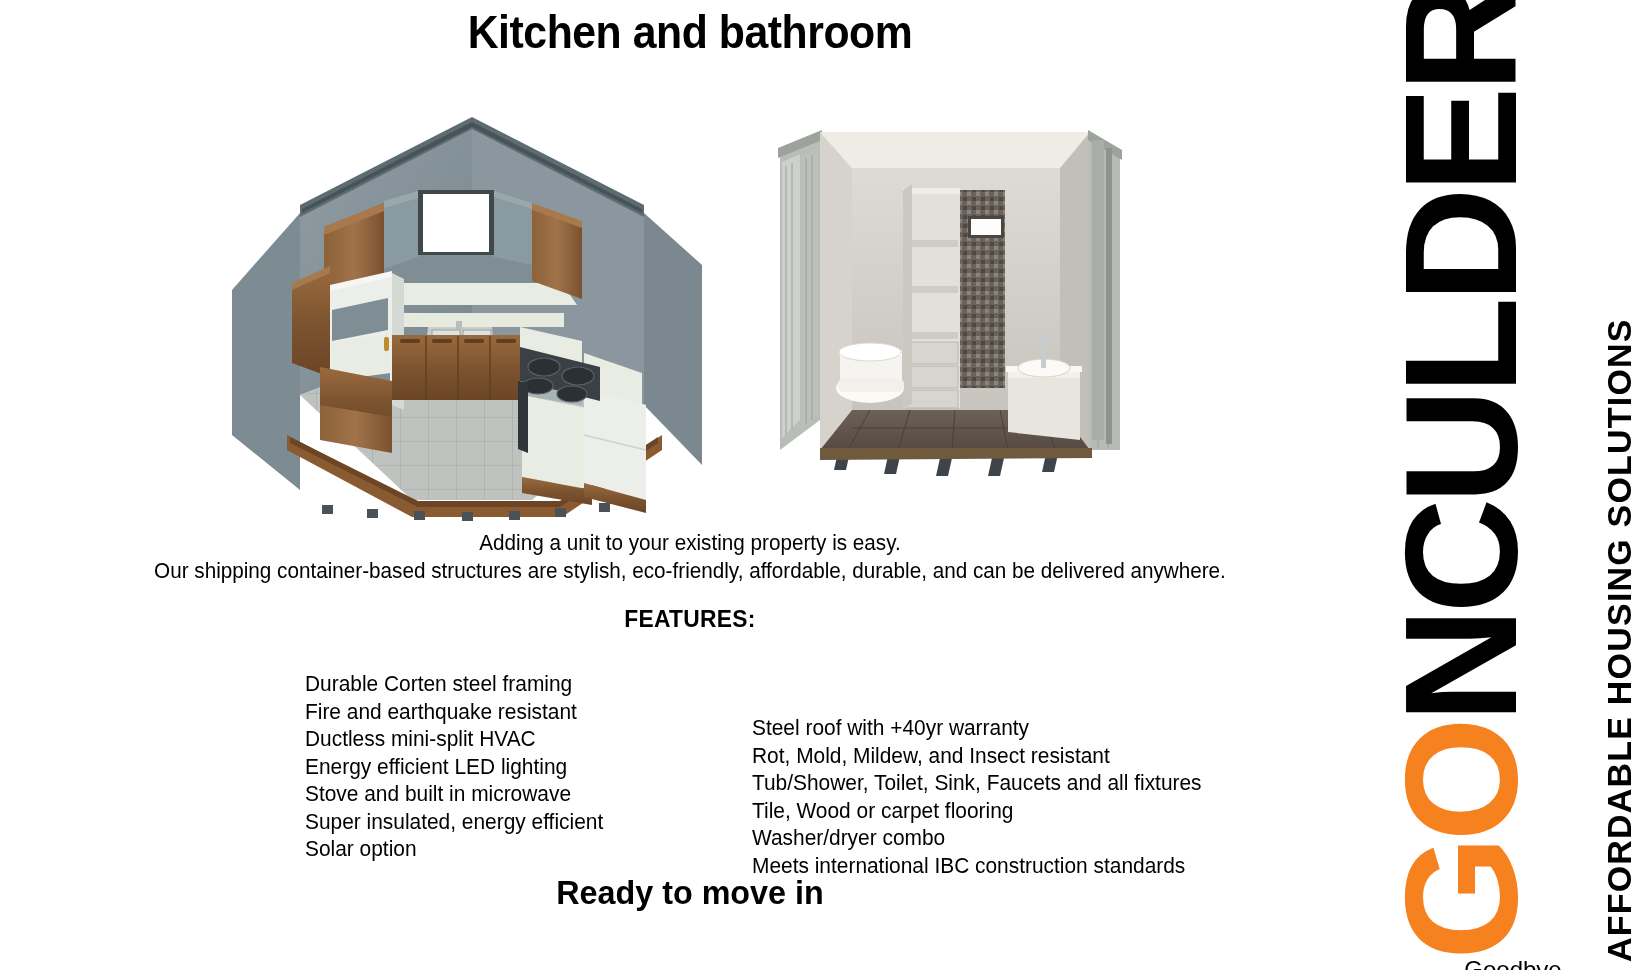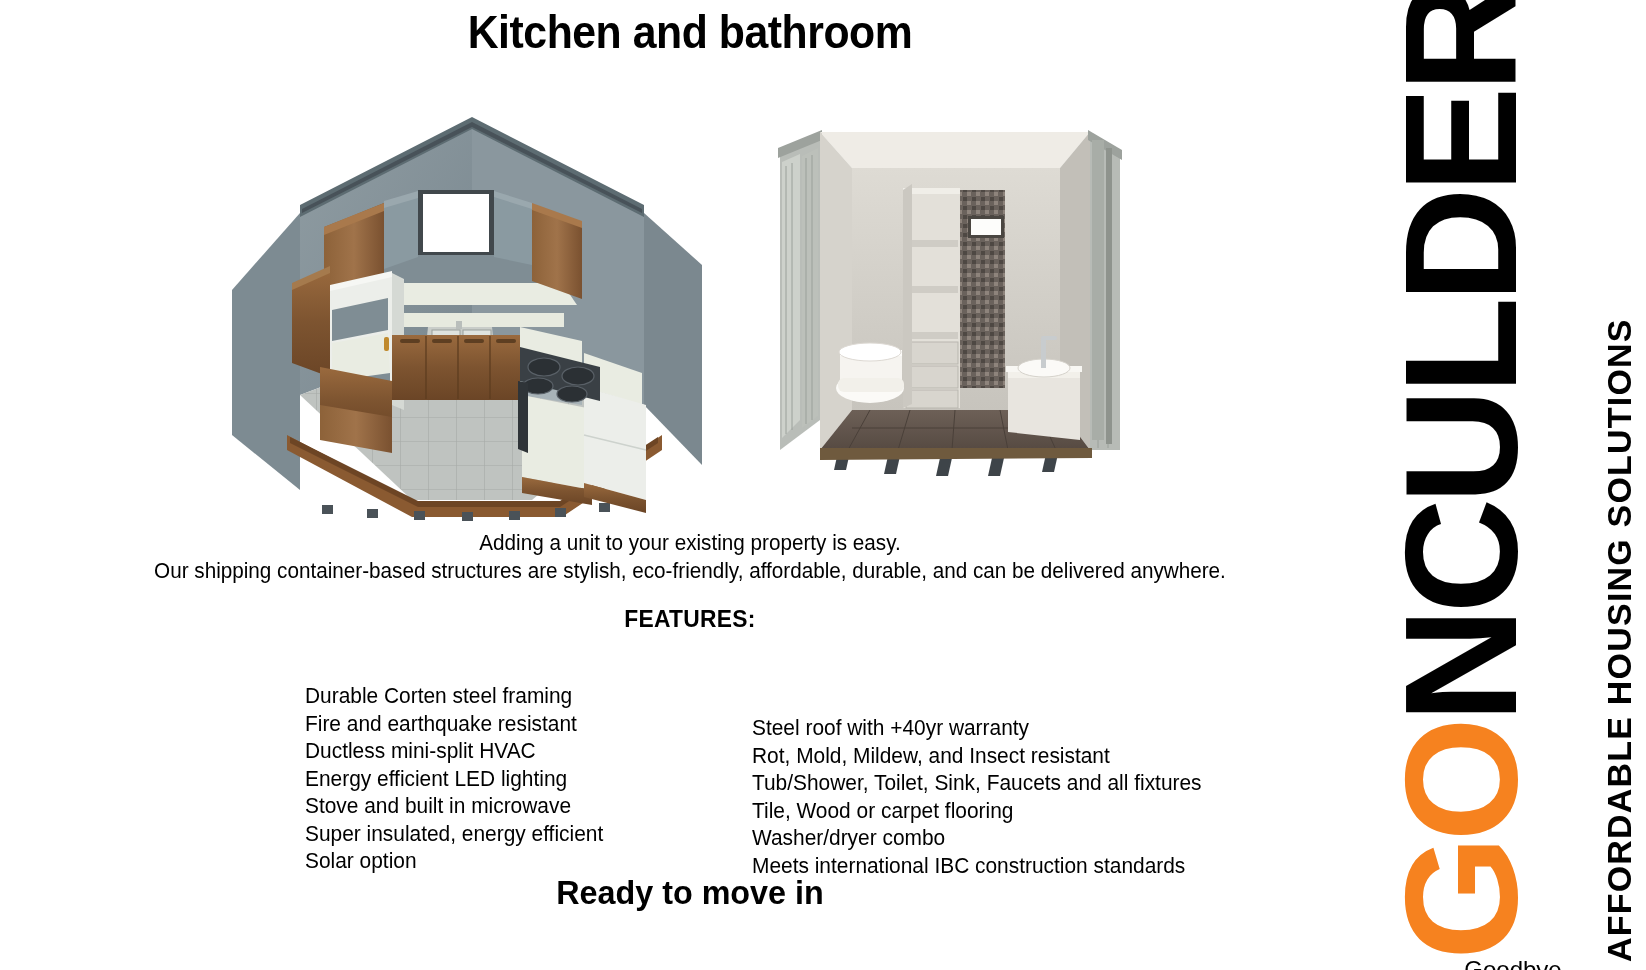--- a/index.html
+++ b/index.html
@@ -72,21 +72,21 @@
     transform: scaleX(0.95);
   }
 
   
   .feat-col {
     position: absolute;
     font-size: 22px;
     line-height: 27.5px;
     color: #000000;
   }
-  #feat-left  { left: 305px; top: 670px; width: 430px; margin-top: 12px; }
+  #feat-left  { left: 305px; top: 670px; width: 430px; }
   #feat-right { left: 752px; top: 670px; width: 470px; margin-top: 44px; }
   .feat-item { white-space: nowrap; transform: scaleX(0.95); transform-origin: left center; }
 
   #ready {
     position: absolute;
     left: 0; top: 873px;
     width: 1380px;
     text-align: center;
     font-family: "Liberation Sans Narrow", "Liberation Sans", sans-serif;
     font-weight: bold;

